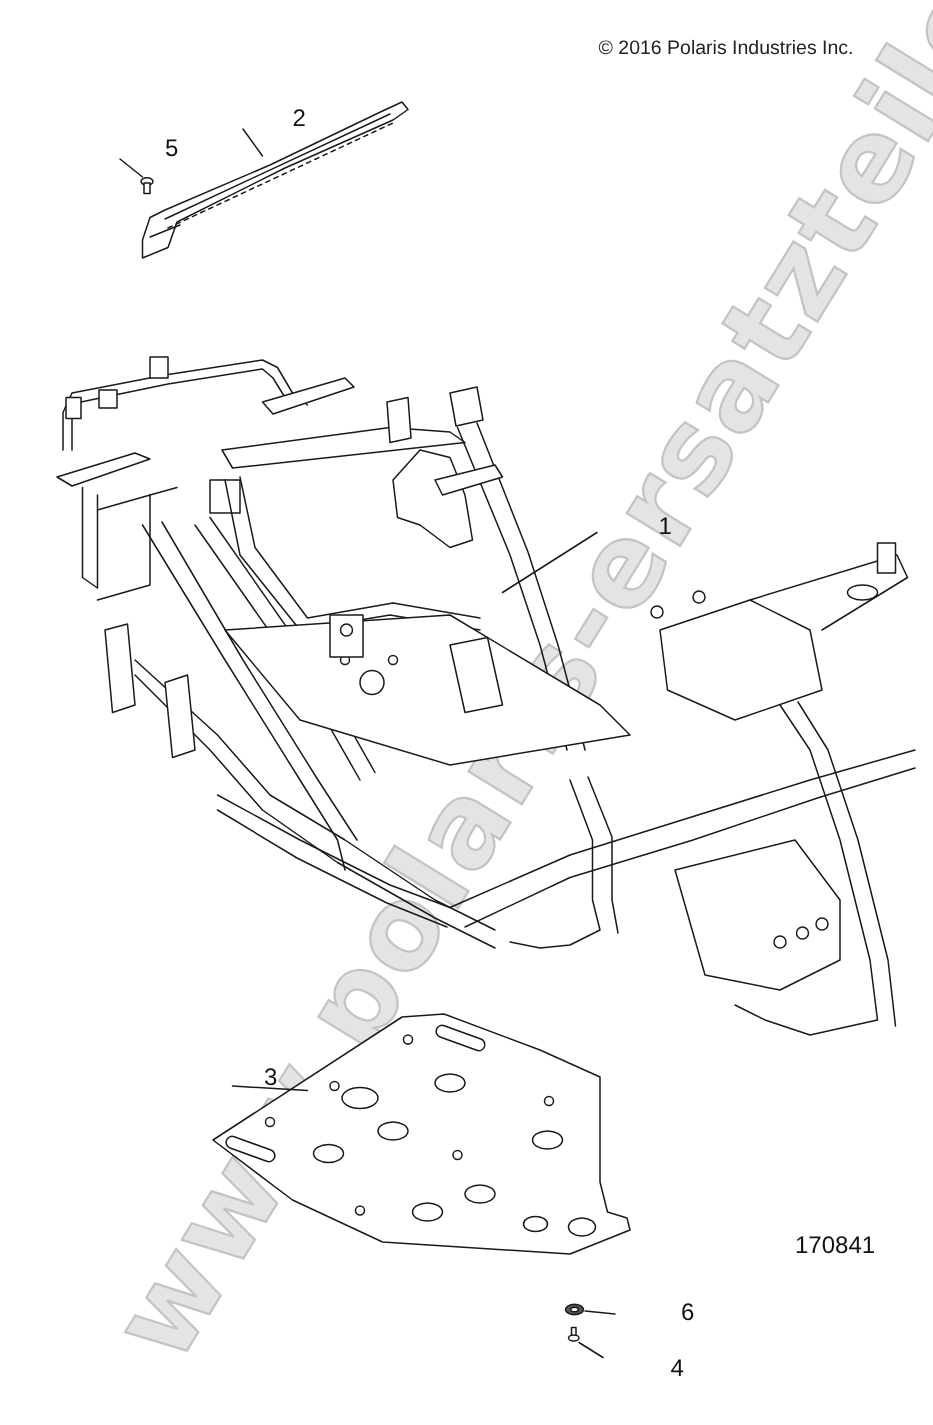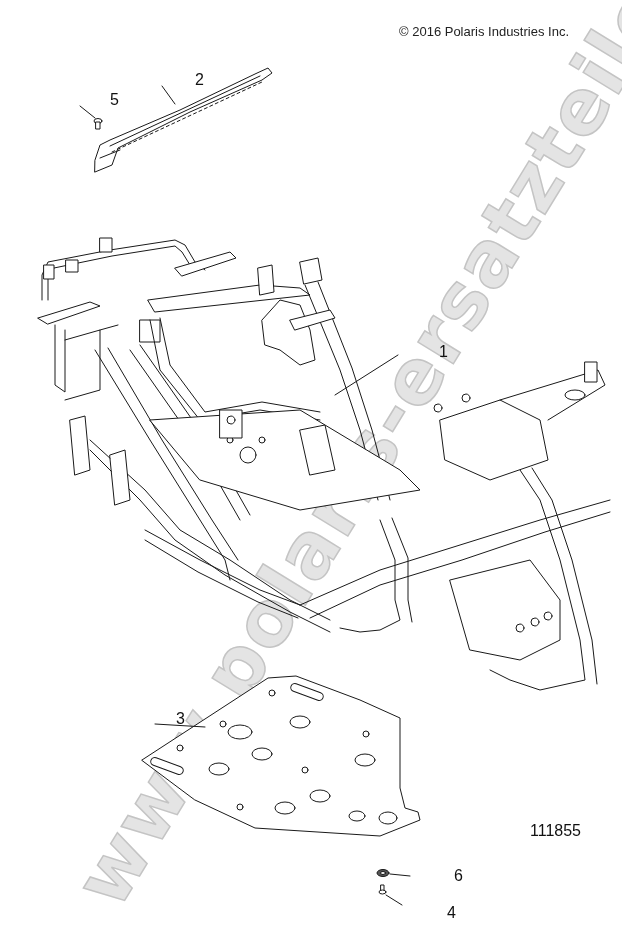--- a/index.html
+++ b/index.html
@@ -149,21 +149,21 @@
 
     <g>
       <rect x="381" y="885" width="3" height="6" fill="#fff"></rect>
       <ellipse cx="382.5" cy="892" rx="3.5" ry="2" fill="#fff"></ellipse>
     </g>
     <line x1="386" y1="895" x2="402" y2="905"></line>
   </svg>
 
   <div class="labels">
     <div class="copyright">© 2016 Polaris Industries Inc.</div>
-    <div class="diagram-no">111855</div>
+    <div class="diagram-no">170841</div>
 
     <div class="callout" style="left:397px; top:344px;">1</div>
     <div class="callout" style="left:153px; top:72px;">2</div>
     <div class="callout" style="left:134px; top:711px;">3</div>
     <div class="callout" style="left:405px; top:905px;">4</div>
     <div class="callout" style="left:68px; top:92px;">5</div>
     <div class="callout" style="left:412px; top:868px;">6</div>
   </div>
 </div>
 

